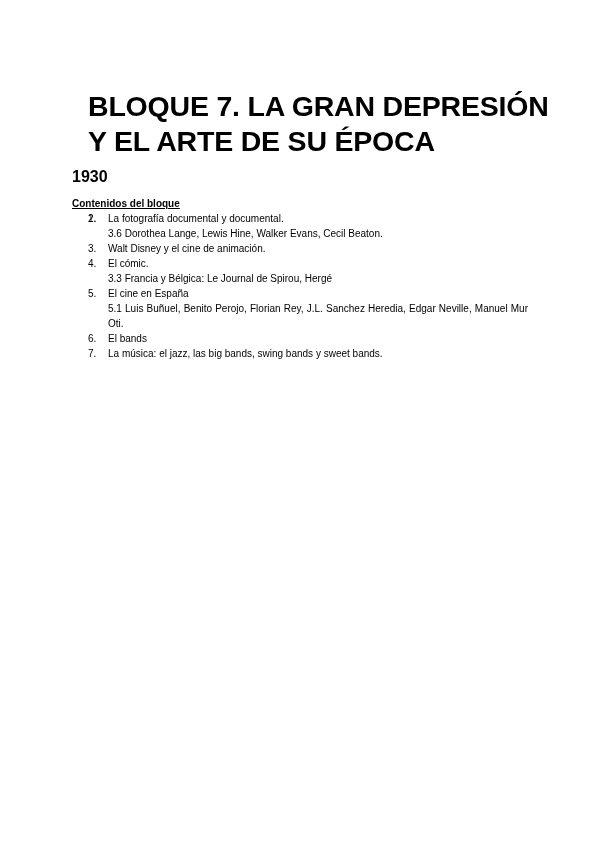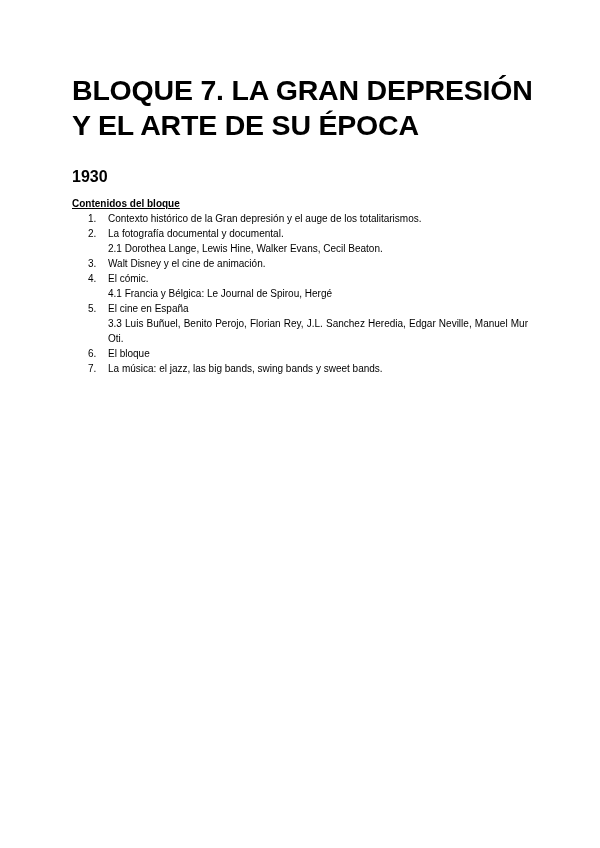--- a/index.html
+++ b/index.html
@@ -1,19 +1,19 @@
 <!DOCTYPE html>
 <html><head>
   <meta charset="utf-8">
   <style>
     html, body { margin: 0; padding: 0; background: #ffffff; }
     body { width: 600px; height: 848px; position: relative; overflow: hidden;
            font-family: "Liberation Sans", sans-serif; color: #000; }
     .page { position: absolute; left: 0; top: 0; width: 600px; height: 848px; background: #fff; }
-    .title { position: absolute; left: 72px; top: 73px; width: 470px; margin: 0;
+    .title { position: absolute; left: 72px; top: 73px; width: 470px; margin: 16px;
              font-weight: bold; font-size: 28.5px; line-height: 35px; letter-spacing: -0.2px; }
     .year { position: absolute; left: 72px; top: 165px; margin: 0;
             font-weight: bold; font-size: 16px; line-height: 24px; }
     .section-label { position: absolute; left: 72px; top: 198px; margin: 0;
                      font-weight: bold; font-size: 10px; line-height: 12px; text-decoration: underline; }
     .list { position: absolute; left: 88px; top: 211px; width: 440px; margin: 0; padding: 0; list-style: none;
             font-size: 10px; line-height: 15px; }
     .list li { position: relative; padding-left: 20px; }
     .list .num { position: absolute; left: 0; top: 0; }
     .sub { display: block; text-align: justify; }
@@ -22,43 +22,42 @@
 <body>
 
 <div class="page">
   <h1 class="title">BLOQUE 7. LA GRAN DEPRESIÓN Y EL ARTE DE SU ÉPOCA</h1>
   <h2 class="year">1930</h2>
   <div class="section-label">Contenidos del bloque</div>
 
   <ol class="list">
     <li>
       <span class="num">1.</span>
-      <span>Contexto histórico de la Gran depresión y el auge de los totalitarismos.</span>
     </li>
     <li>
       <span class="num">2.</span>
       <span>La fotografía documental y documental.</span>
-      <span class="sub">2.1 Dorothea Lange, Lewis Hine, Walker Evans, Cecil Beaton.</span>
+      <span class="sub">3.6 Dorothea Lange, Lewis Hine, Walker Evans, Cecil Beaton.</span>
     </li>
     <li>
       <span class="num">3.</span>
       <span>Walt Disney y el cine de animación.</span>
     </li>
     <li>
       <span class="num">4.</span>
       <span>El cómic.</span>
-      <span class="sub">4.1 Francia y Bélgica: Le Journal de Spirou, Hergé</span>
+      <span class="sub">3.3 Francia y Bélgica: Le Journal de Spirou, Hergé</span>
     </li>
     <li>
       <span class="num">5.</span>
       <span>El cine en España</span>
-      <span class="sub">3.3 Luis Buñuel, Benito Perojo, Florian Rey, J.L. Sanchez Heredia, Edgar Neville, Manuel Mur Oti.</span>
+      <span class="sub">5.1 Luis Buñuel, Benito Perojo, Florian Rey, J.L. Sanchez Heredia, Edgar Neville, Manuel Mur Oti.</span>
     </li>
     <li>
       <span class="num">6.</span>
-      <span>El bloque</span>
+      <span>El bands</span>
     </li>
     <li>
       <span class="num">7.</span>
       <span>La música: el jazz, las big bands, swing bands y sweet bands.</span>
     </li>
   </ol>
 </div>
 
 </body></html>

